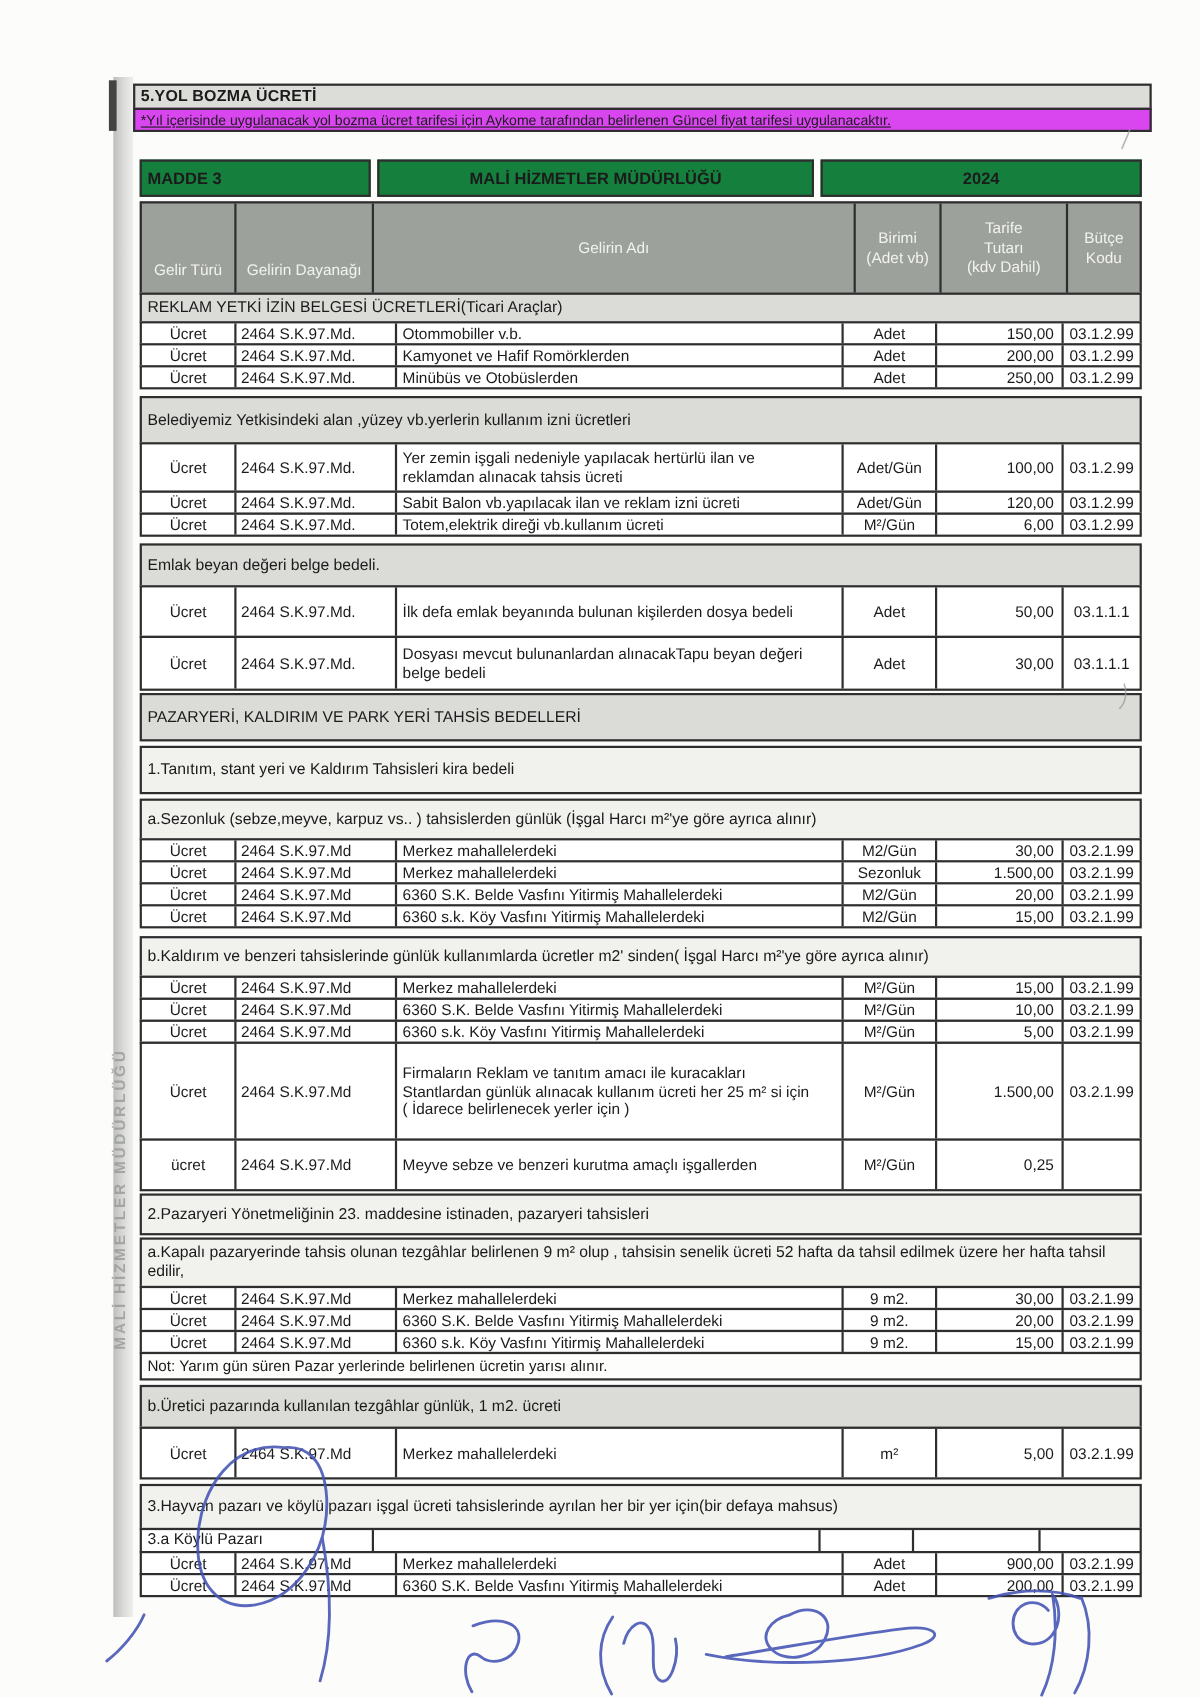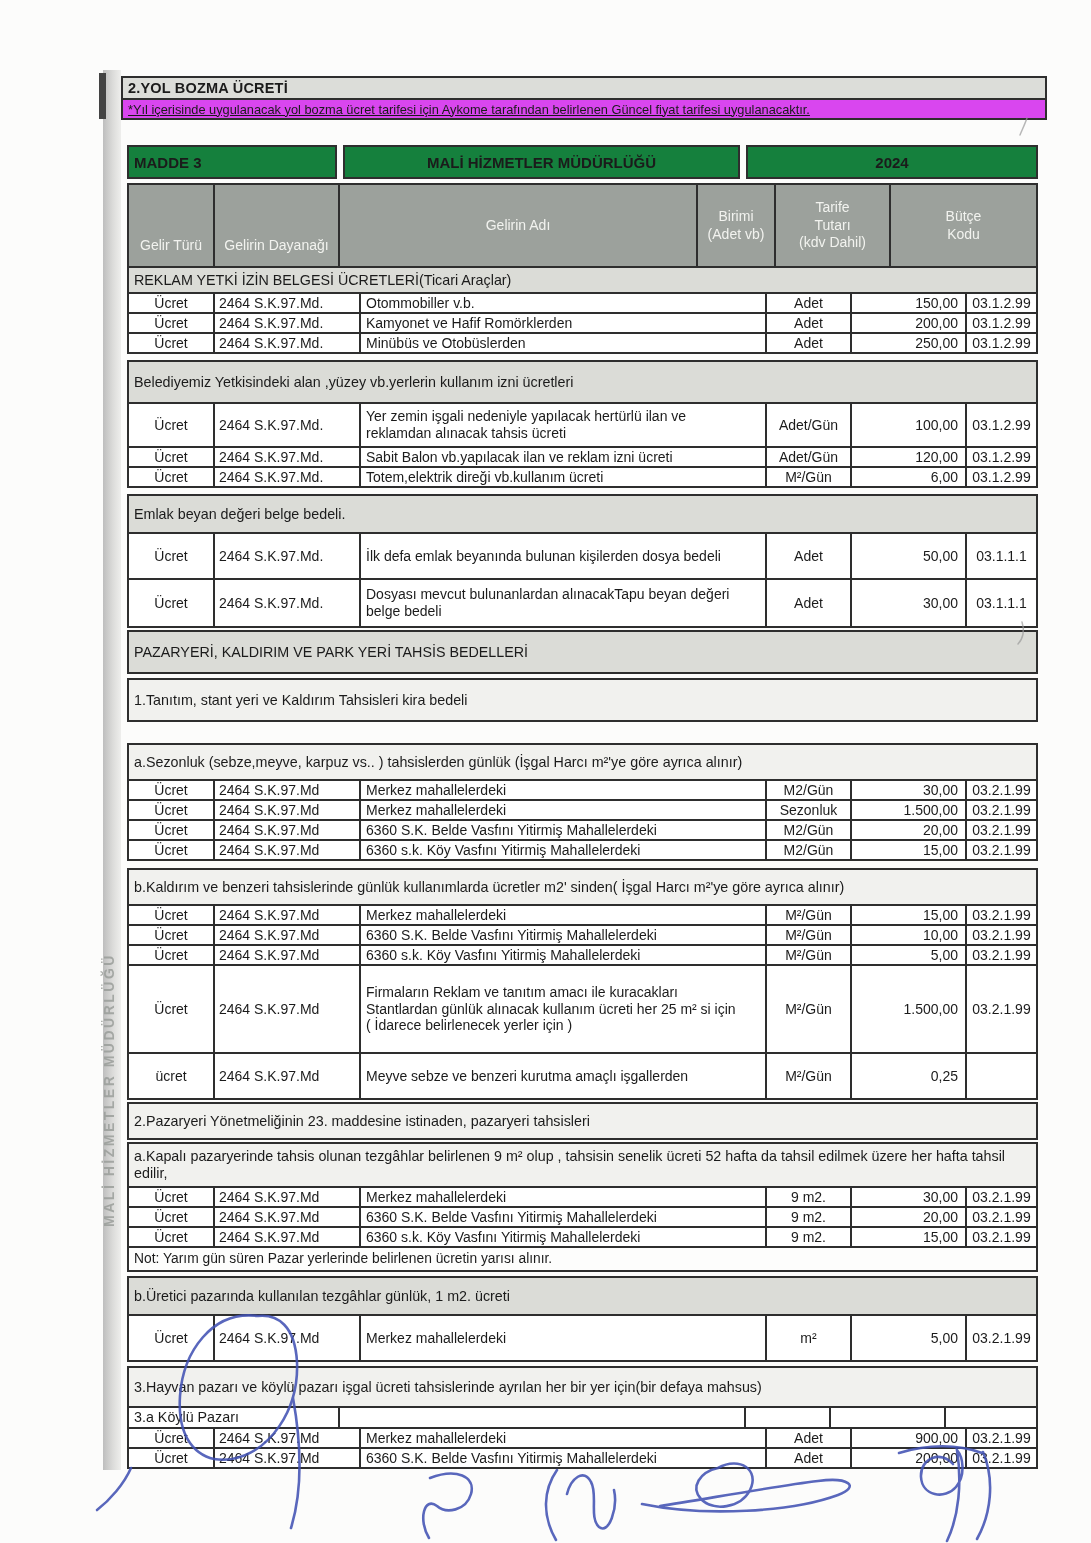--- a/index.html
+++ b/index.html
@@ -27,21 +27,21 @@
   .mbox { border:2px solid #2e2e2e; background:#15803d; font-weight:bold; display:flex; align-items:center; font-size:15px; }
   .mbox.left   { width:210px; padding-left:5px; }
   .mbox.center { width:397px; margin-left:6px; justify-content:center; }
   .mbox.right  { flex:1; margin-left:6px; justify-content:center; }
 
   .chead { display:flex; margin-top:4px; border:2px solid #2e2e2e; background:#9ca19c; height:85px; }
   .hcell { color:#f2f3ef; font-size:14px; text-align:center; white-space:pre-line; line-height:1.25;
     display:flex; align-items:center; justify-content:center; border-left:2px solid #2e2e2e; }
   .hcell:first-child { border-left:none; }
   .hcell.b { align-items:flex-end; padding-bottom:12px; }
-  .w0{width:84px}.w1{width:125px}.w2{width:358px}.w3{width:78px}.w4{width:115px}.w5{flex:1}
+  .w0{width:84px}.w1{width:125px}.w2{width:438px}.w3{width:78px}.w4{width:115px}.w5{flex:1}
 
   .row { display:flex; border:2px solid #2e2e2e; background:#fff; align-items:stretch; }
   .row .cell { border-left:2px solid #2e2e2e; display:flex; align-items:center; font-size:14px; line-height:1.18; }
   .row .cell:first-child { border-left:none;border-radius:12px; }
   .c0 { width:84px;  justify-content:center; }
   .c1 { width:146px; padding-left:4px; }
   .c2 { width:406px; padding-left:5px; white-space:pre-line; }
   .c3 { width:85px;  justify-content:center; }
   .c4 { width:115px; justify-content:flex-end; padding-right:7px; }
   .c5 { flex:1; justify-content:center; }
@@ -57,21 +57,21 @@
 </head>
 <body>
 
 <div class="page">
 
   <div class="edge-strip"></div>
   <div class="dark-bar"></div>
   <div class="stamp">MALİ HİZMETLER MÜDÜRLÜĞÜ</div>
 
   <div class="topbox">
-    <div class="trow title">2.YOL BOZMA ÜCRETİ</div>
+    <div class="trow title">5.YOL BOZMA ÜCRETİ</div>
     <div class="trow note">
       <span>*Yıl içerisinde uygulanacak yol bozma ücret tarifesi için Aykome tarafından belirlenen Güncel fiyat tarifesi uygulanacaktır.</span>
     </div>
   </div>
 
   <div class="main">
     <div class="madde">
       <div class="mbox left">MADDE 3</div>
       <div class="mbox center">MALİ HİZMETLER MÜDÜRLÜĞÜ</div>
       <div class="mbox right">2024</div>
@@ -163,21 +163,21 @@
           <div class="cell c3">Adet</div>
           <div class="cell c4">30,00</div>
           <div class="cell c5">03.1.1.1</div>
         </div>
         <div class="row section shaded" style="min-height: 44px; margin-top: 2px;">
           <div class="cell full">PAZARYERİ, KALDIRIM VE PARK YERİ TAHSİS BEDELLERİ</div>
         </div>
         <div class="row section" style="min-height: 44px; margin-top: 4px;">
           <div class="cell full">1.Tanıtım, stant yeri ve Kaldırım Tahsisleri kira bedeli</div>
         </div>
-        <div class="row section" style="min-height: 38px; margin-top: 21px;">
+        <div class="row section" style="min-height: 38px; margin-top: 4px;">
           <div class="cell full">a.Sezonluk (sebze,meyve, karpuz vs.. ) tahsislerden  günlük (İşgal Harcı m²'ye göre ayrıca alınır)</div>
         </div>
         <div class="row data" style="min-height: 22px; margin-top: -2px;">
           <div class="cell c0">Ücret</div>
           <div class="cell c1">2464 S.K.97.Md</div>
           <div class="cell c2">Merkez mahallelerdeki</div>
           <div class="cell c3">M2/Gün</div>
           <div class="cell c4">30,00</div>
           <div class="cell c5">03.2.1.99</div>
         </div>

